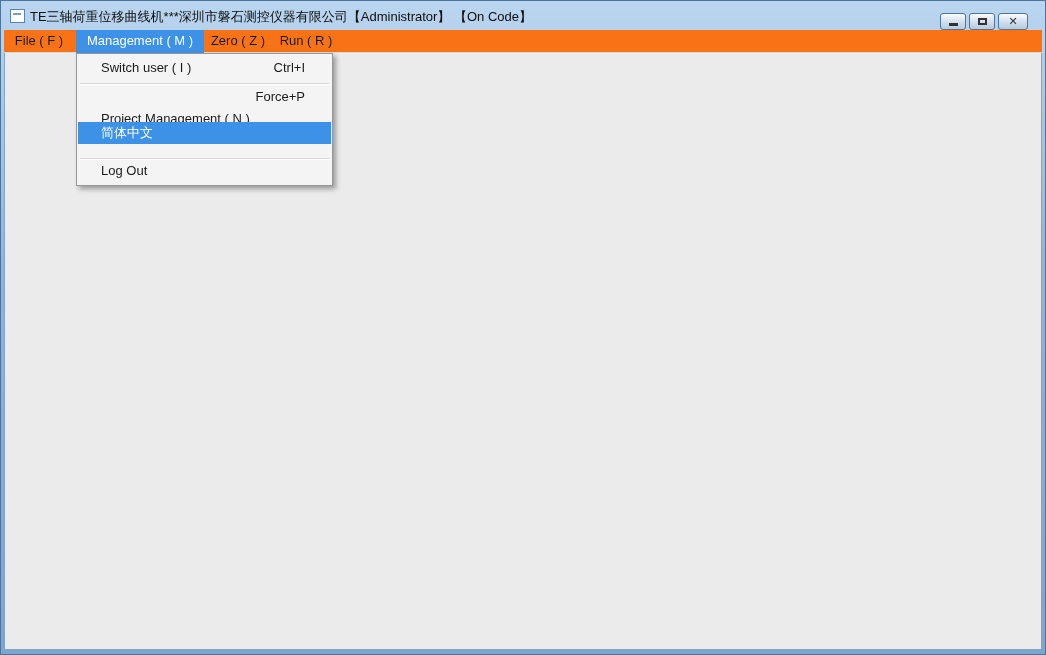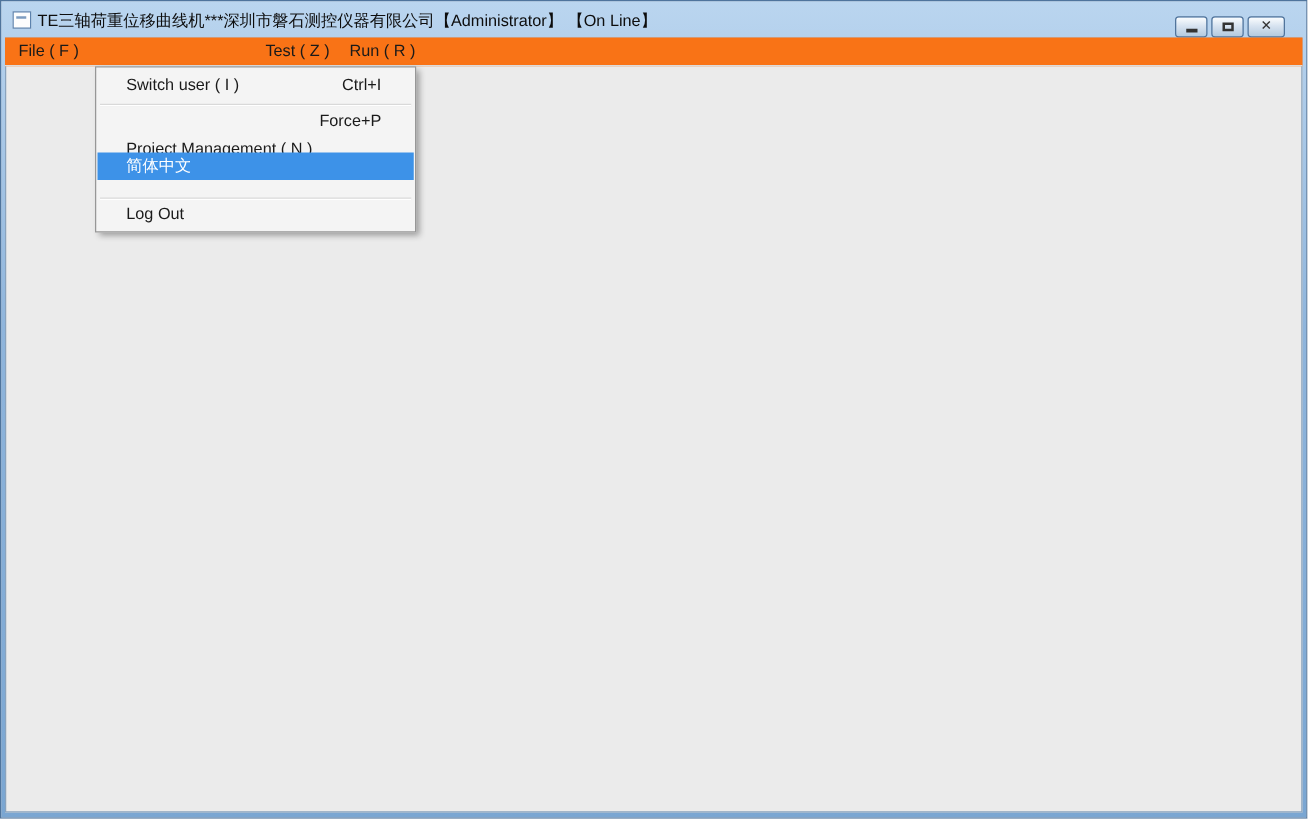--- a/index.html
+++ b/index.html
@@ -68,36 +68,37 @@
   .panel{position:absolute;background:#ebebeb;border:2px solid #151515;
          box-shadow:inset 0 0 0 2px #ebebeb,inset 0 0 0 3px #151515;box-sizing:border-box;}
   .ptitle{position:absolute;left:0;right:0;text-align:center;white-space:nowrap;}
   .warn{position:absolute;left:0;right:0;text-align:center;color:#e5323e;white-space:nowrap;}
 </style>
 </head>
 <body>
 
 <div class="frame"></div>
 <div class="titlebar-icon"></div>
-<div class="title-text">TE三轴荷重位移曲线机***深圳市磐石测控仪器有限公司【Administrator】 【On Line】</div>
+<div class="title-text">TE三轴荷重位移曲线机***深圳市磐石测控仪器有限公司【Administrator】 【On Code】</div>
 <div class="winbtn" style="left:940px;width:26px;">
     <span class="bar"></span>
   </div>
 <div class="winbtn" style="left:969px;width:26px;">
     <span class="box"></span>
   </div>
 <div class="winbtn" style="left:998px;width:30px;">
     <span class="x">✕</span>
   </div>
 
 <div class="client"></div>
 
 <div class="menubar">
   <span class="mi" style="left:2px;width:66px;">File ( F )</span>
-  <span class="mi" style="left:200px;width:68px;">Test ( Z )</span>
+  <span class="mi active" style="left:72px;width:128px;">Management ( M )</span>
+  <span class="mi" style="left:200px;width:68px;">Zero ( Z )</span>
   <span class="mi" style="left:270px;width:64px;text-align:center;">Run ( R )</span>
 </div>
 
 <div class="rlbl" style="left:6px;top:180px;width:175px;">Test displacement</div>
 <div class="fld" style="left:185px;top:176px;width:70px;height:21px;">50.00</div>
 <div class="unit" style="left:262px;top:180px;">mm</div>
 
 <div class="rlbl" style="left:6px;top:207px;width:175px;">Origin location</div>
 <div class="combo" style="left:185px;top:202px;width:118px;height:25px;">
   <span class="ct">Above the</span>

